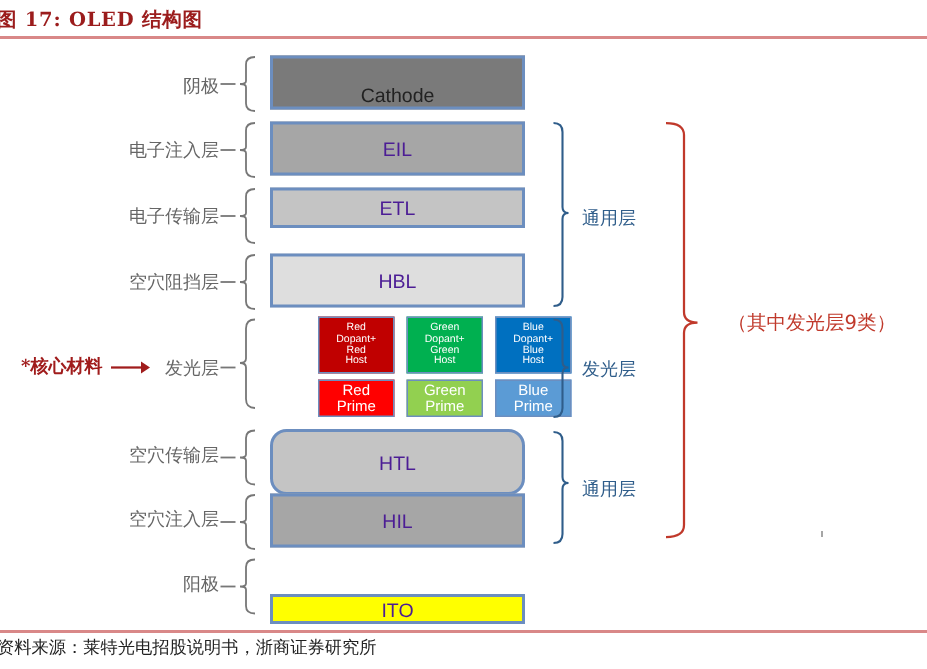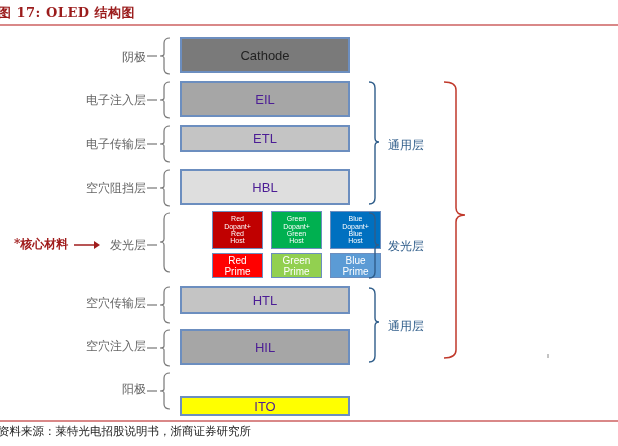--- a/index.html
+++ b/index.html
@@ -38,21 +38,21 @@
 <div class="lbl" style="top:92px">电子注入层</div>
 <div class="lbl" style="top:136px">电子传输层</div>
 <div class="lbl" style="top:180px">空穴阻挡层</div>
 <div class="lbl" style="top:237px">发光层</div>
 <div class="lbl" style="top:295px">空穴传输层</div>
 <div class="lbl" style="top:338px">空穴注入层</div>
 <div class="lbl" style="top:381px">阳极</div>
 
 <div class="core">*核心材料</div>
 
-<div class="layer" id="L0" style="top: 37px; height: 36px; background: rgb(122, 122, 122); color: rgb(34, 34, 34);">
+<div class="layer" id="L0" style="top: 37px; height: 36px; background: rgb(122, 122, 122); color: rgb(34, 34, 34); align-items: flex-end;">
     <span>Cathode</span>
   </div>
 <div class="layer" id="L1" style="top: 81px; height: 36px; background: rgb(166, 166, 166);">
     <span>EIL</span>
   </div>
 <div class="layer" id="L2" style="top: 125px; height: 27px; background: rgb(196, 196, 196);">
     <span>ETL</span>
   </div>
 <div class="layer" id="L3" style="top: 169px; height: 36px; background: rgb(222, 222, 222);">
     <span>HBL</span>
@@ -82,21 +82,21 @@
 </div>
 <div class="small bot" id="P1" style="left: 240px; background: rgb(146, 208, 80);">
   <span>Green</span>
   <span>Prime</span>
 </div>
 <div class="small bot" id="P2" style="left: 299px; background: rgb(91, 155, 213);">
   <span>Blue</span>
   <span>Prime</span>
 </div>
 
-<div class="layer" id="L5" style="top: 286px; height: 28px; background: rgb(196, 196, 196);">
+<div class="layer" id="L5" style="top: 286px; height: 44px; background: rgb(196, 196, 196); border-radius: 11px;">
     <span>HTL</span>
   </div>
 <div class="layer" id="L6" style="top: 329px; height: 36px; background: rgb(166, 166, 166);">
     <span>HIL</span>
   </div>
 <div class="layer" id="L7" style="top: 356px; height: 20px; background: rgb(255, 255, 0); margin-top: 40px;">
     <span>ITO</span>
   </div>
 
 <svg class="overlay" width="618" height="446">
@@ -129,16 +129,17 @@
   </g>
   <path fill="none" stroke="#c0392b" stroke-width="1.5" d="M444,82 q12,0 12,8 v118 q0,7 9,7 q-9,0 -9,7 v128 q0,8 -12,8"></path>
   <line x1="548" y1="354" x2="548" y2="358" stroke="#888" stroke-width="1"></line>
 </svg>
 
 <div class="rlabel" style="left:388px;top:137px">通用层</div>
 <div class="rlabel" style="left:388px;top:238px">发光层</div>
 <div class="rlabel" style="left:388px;top:318px">通用层</div>
 
 <div class="summary">
+  <div>（其中发光层9类）</div>
 </div>
 
 <div class="foot-rule"></div>
 <div class="source">资料来源：莱特光电招股说明书，浙商证券研究所</div>
 
 </body></html>

